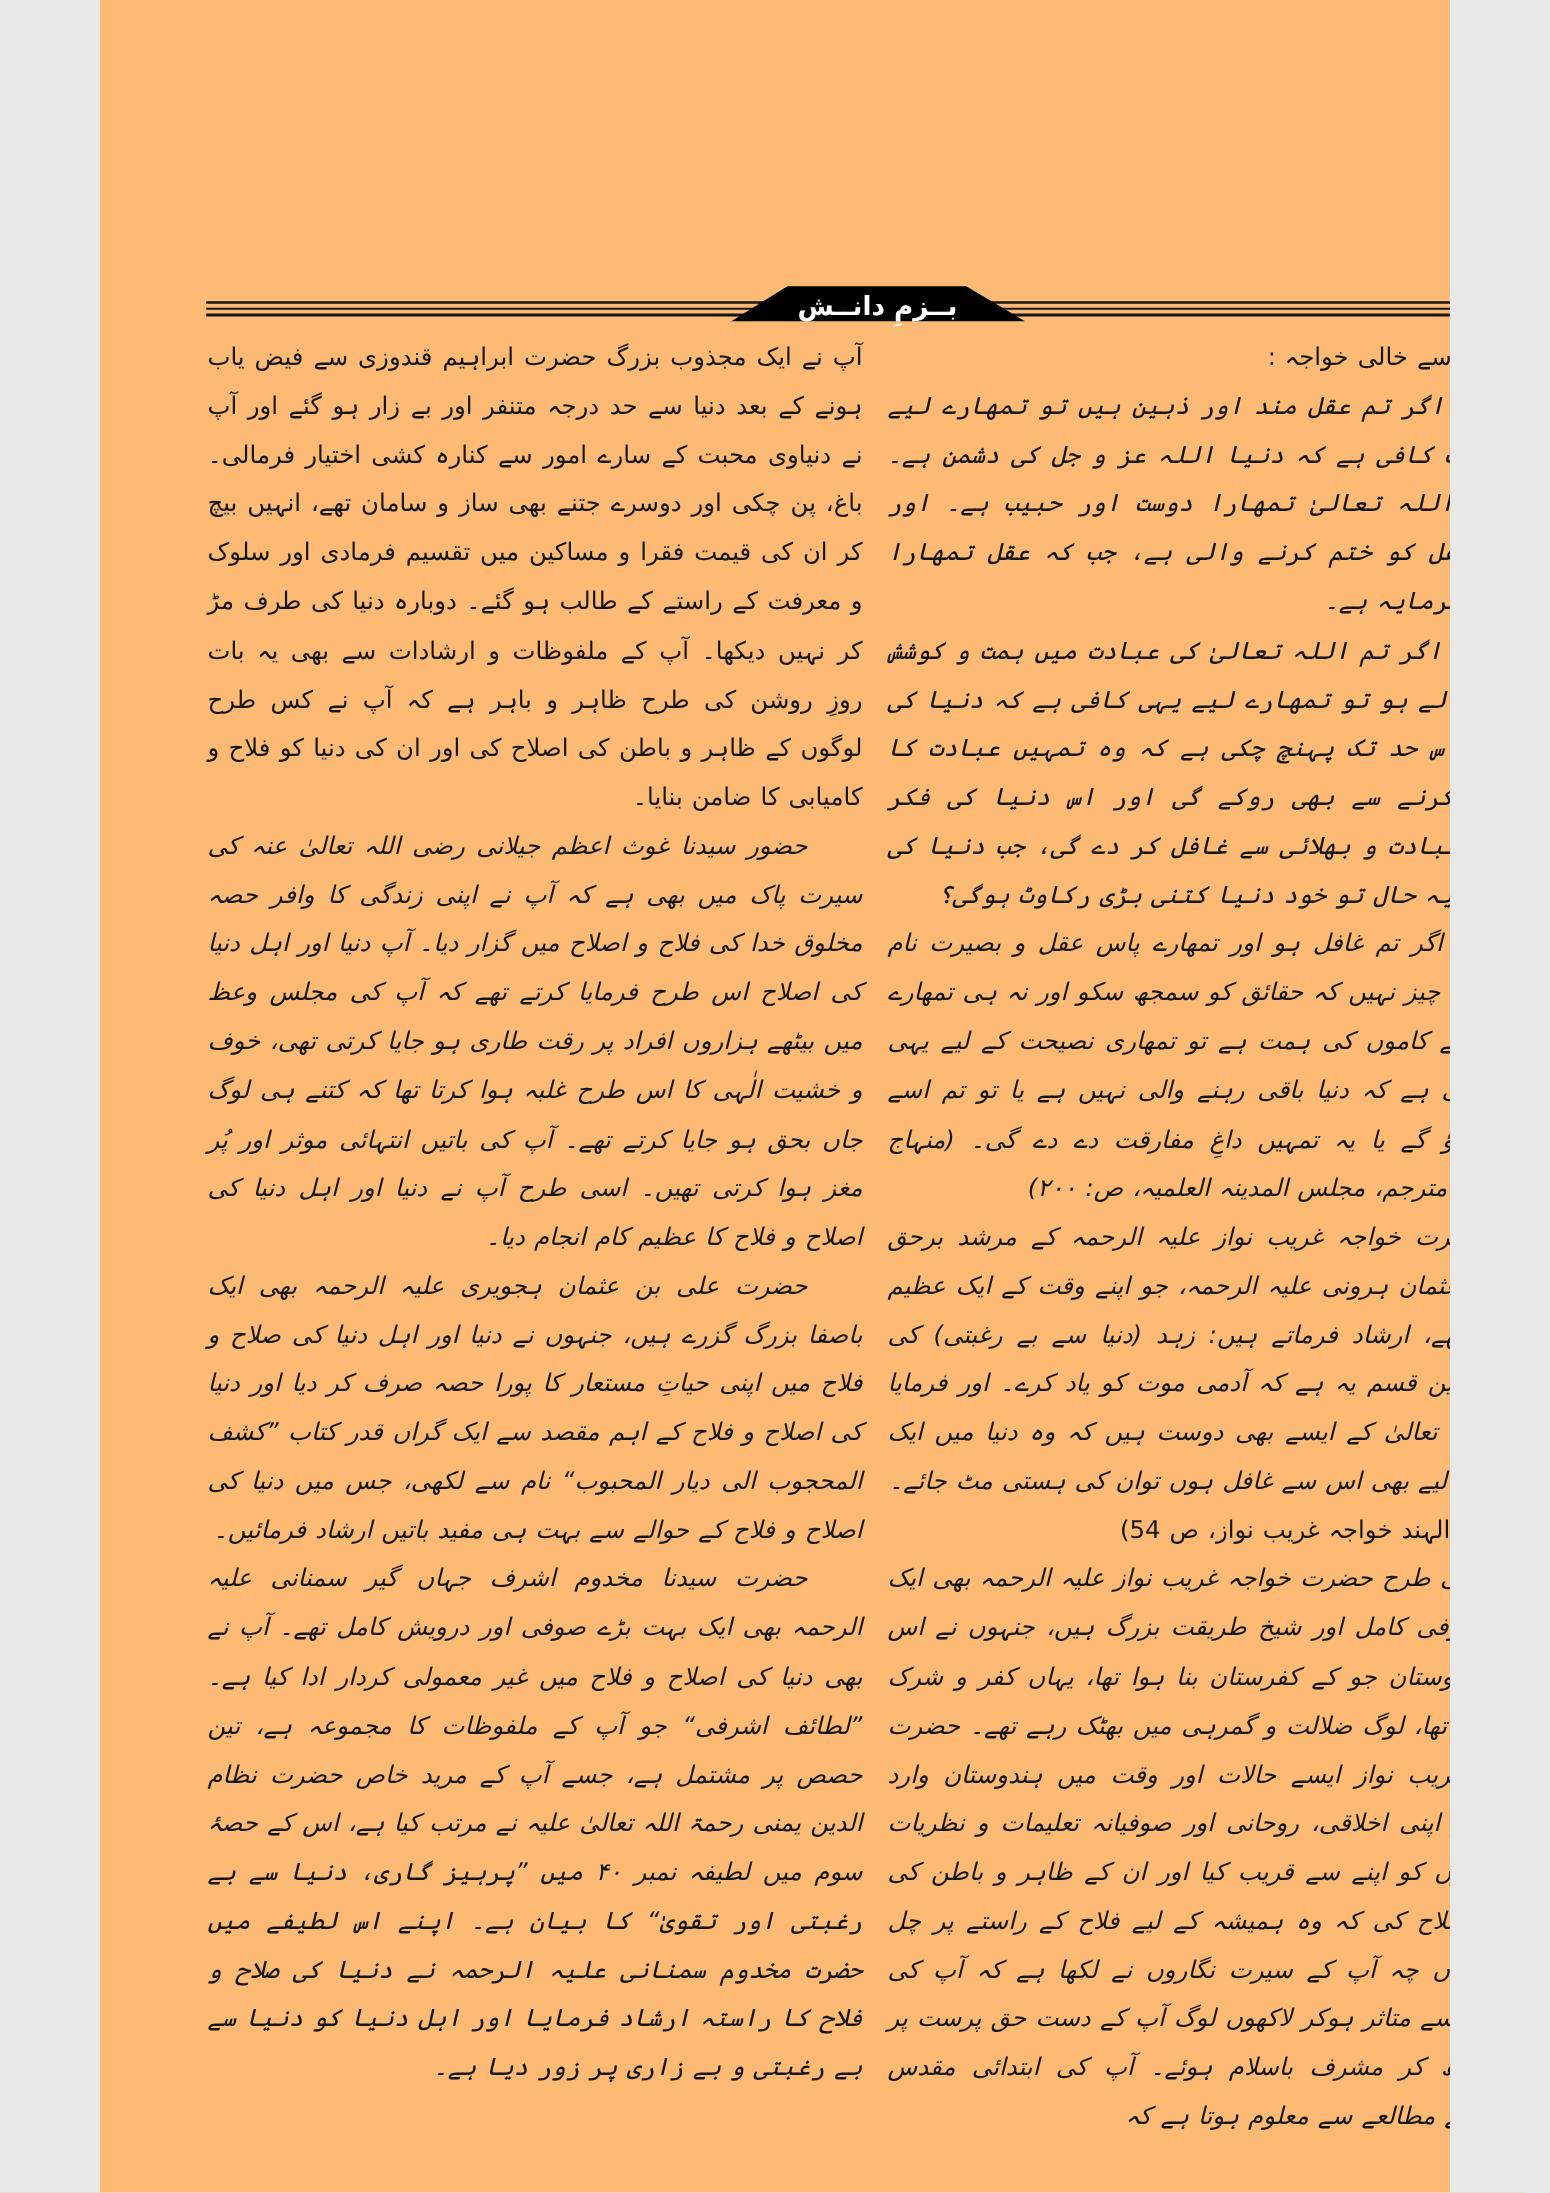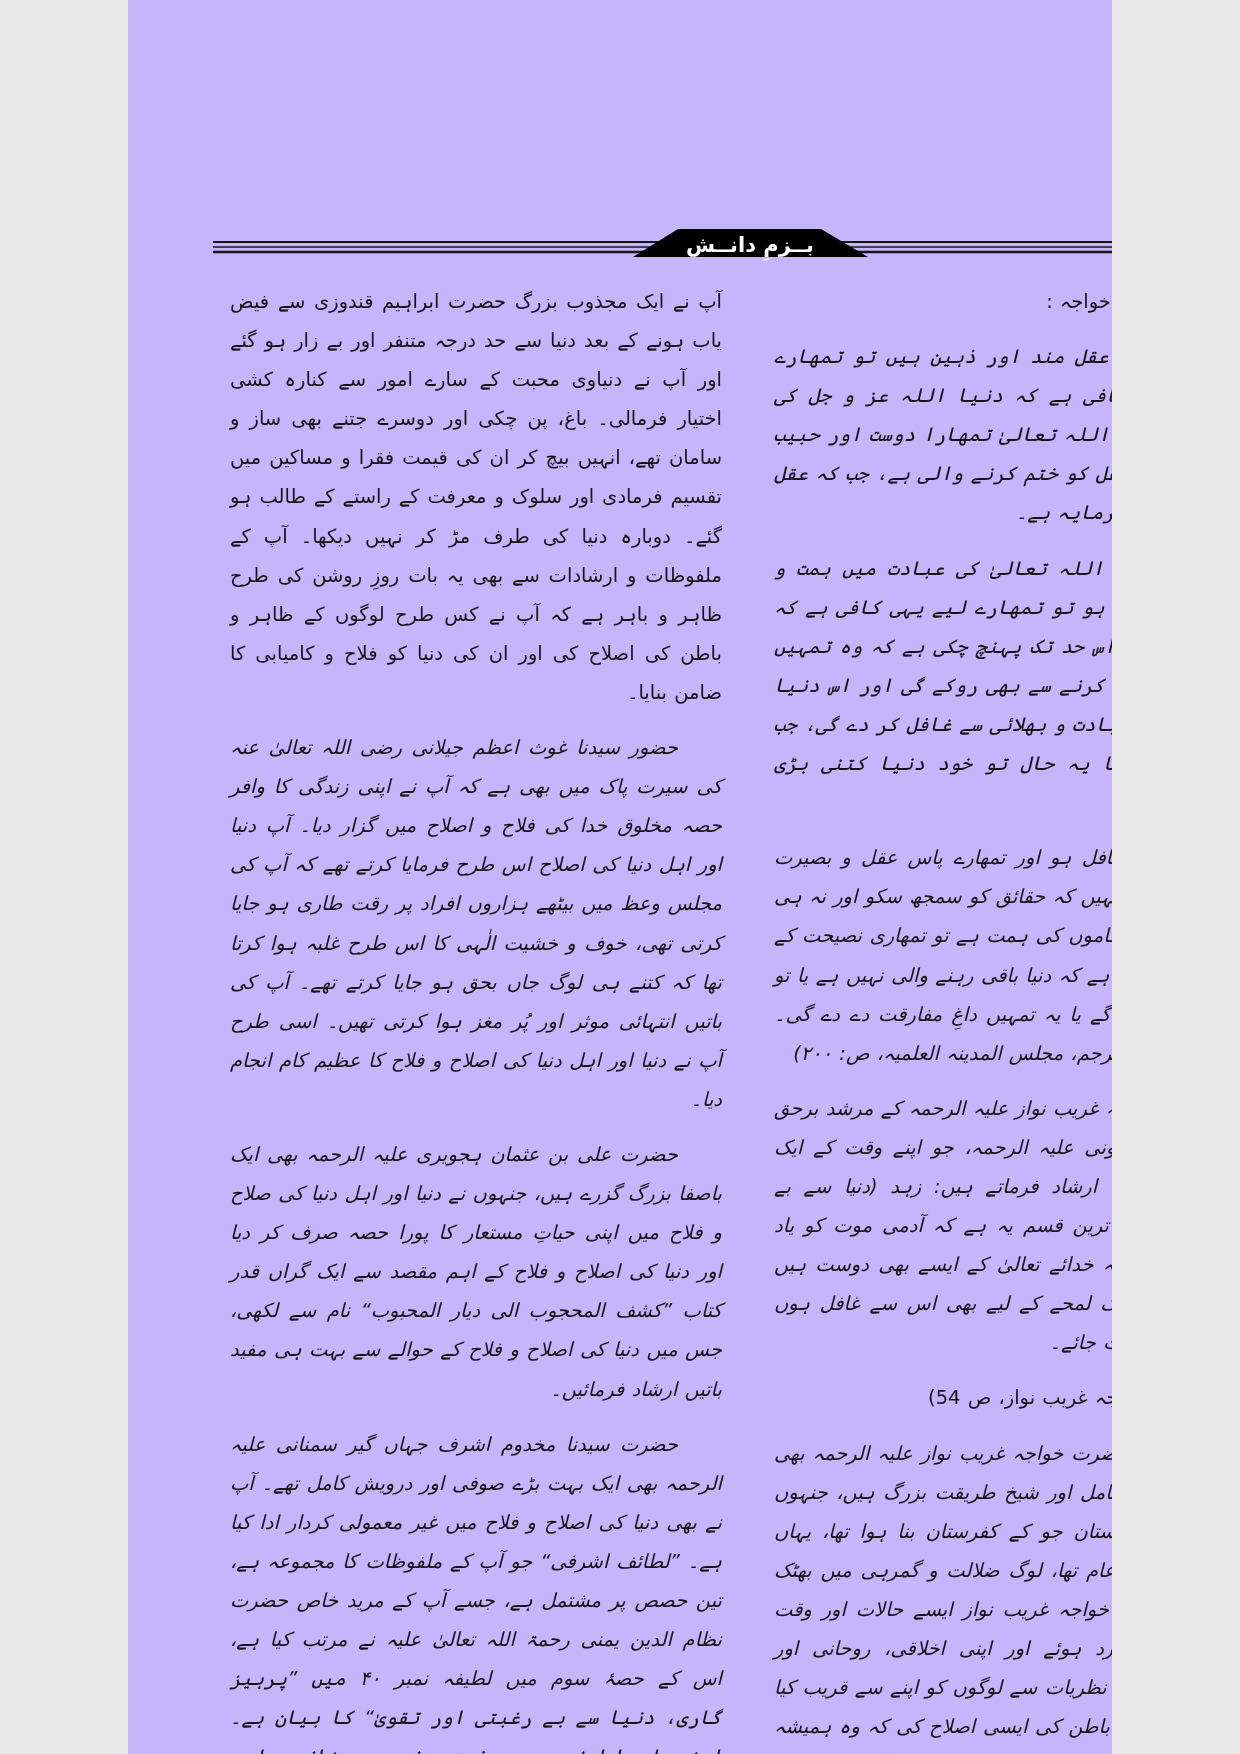--- a/index.html
+++ b/index.html
@@ -1,35 +1,35 @@
 <!DOCTYPE html>
 <html lang="ur"><head>
 <meta charset="utf-8">
 <style>
   html,body{margin:0;padding:0;background:#e8e8e8;}
   .page{
-    position:relative;width:984px;height:1754px;background:#c4b5fd;
+    position:relative;width:1080px;height:1754px;background:#fdba74;
     margin:0 auto;overflow:hidden;
     font-family:"DejaVu Sans",sans-serif;color:#151515;
   }
   
   .masthead{position:absolute;top:0;left:0;width:1240px;height:270px;}
   .masthead svg{display:block;}
   .banner-label{
     font-size:21px;font-weight:bold;fill:#ffffff;
     font-family:"DejaVu Sans",sans-serif;
   }
   
   .content{
     position:absolute;top:266px;left:86px;width:1068px;height:1214px;
     direction:rtl;display:flex;gap:20px;
   }
   .col{width:524px;direction:rtl;}
   .col p{
-    margin:16px;font-size:19.5px;line-height:39.1px;
+    margin:0;font-size:19.5px;line-height:39.1px;
     text-align:justify;text-justify:inter-word;
     color:#151515;word-spacing:1px;
   }
   .col p.indent{text-indent:44px;font-style:italic;}
   
   .footer{position:absolute;top:1478px;left:0;width:1240px;height:80px;}
   .footer svg{display:block;}
   .footer text{
     font-family:"DejaVu Sans",sans-serif;fill:#151515;
   }

